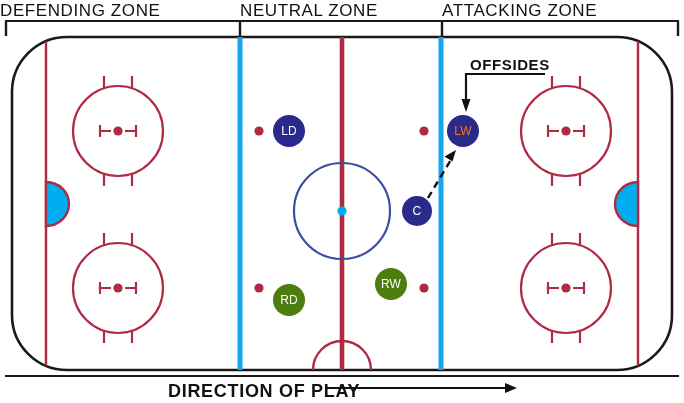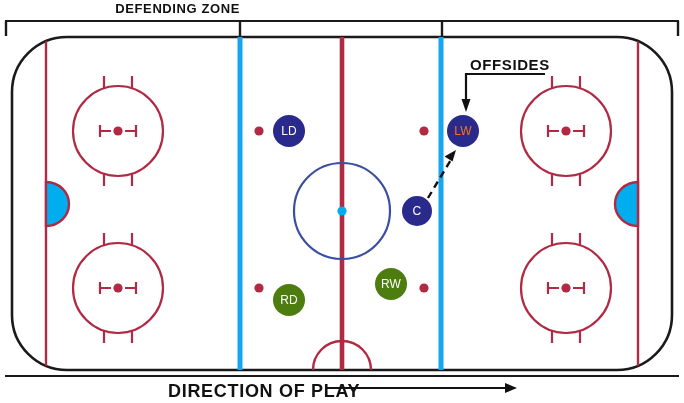--- a/index.html
+++ b/index.html
@@ -21,25 +21,25 @@
   #rink-svg {
     position: absolute;
     left: 0;
     top: 0;
     width: 684px;
     height: 403px;
   }
   .zone-label {
     position: absolute;
     top: 1px;
-    font-size: 13px;
-    font-weight: bold;
+    font-size: 17px;
+    font-weight: normal;
     letter-spacing: 0.6px;
     color: #111111;
-    text-align: right;
+    text-align: left;
     white-space: nowrap;
   }
   #zone-label-defending { left: 0px;   width: 240px; }
   #zone-label-neutral   { left: 240px; width: 202px; }
   #zone-label-attacking { left: 442px; width: 242px; }
 
   .callout-label {
     position: absolute;
     font-size: 15px;
     font-weight: bold;
@@ -207,20 +207,22 @@
 
     <g>
       <line x1="5" y1="376" x2="679" y2="376" stroke="#1a1a1a" stroke-width="2.2"></line>
       <line x1="325" y1="388" x2="508" y2="388" stroke="#111111" stroke-width="1.8"></line>
       <path d="M 517 388 L 505 383 L 505 393 Z" fill="#111111"></path>
     </g>
 
   </svg>
 
   <div class="zone-label" id="zone-label-defending">DEFENDING ZONE</div>
+  <div class="zone-label" id="zone-label-neutral">NEUTRAL ZONE</div>
+  <div class="zone-label" id="zone-label-attacking">ATTACKING ZONE</div>
 
   <div class="callout-label" id="offsides-label">OFFSIDES</div>
 
   <div id="direction-label">DIRECTION OF PLAY</div>
 
   <div class="player-token" id="player-ld" style="left: 273px; top: 115px; width: 32px; height: 32px; background: rgb(42, 42, 140); color: rgb(255, 255, 255);">LD</div>
   <div class="player-token" id="player-lw" style="left: 447px; top: 115px; width: 32px; height: 32px; background: rgb(42, 42, 140); color: #f97316;">LW</div>
   <div class="player-token" id="player-c" style="left: 402px; top: 196px; width: 30px; height: 30px; background: rgb(42, 42, 140); color: rgb(255, 255, 255);">C</div>
   <div class="player-token" id="player-rd" style="left: 273px; top: 284px; width: 32px; height: 32px; background: #4d7c0f; color: rgb(255, 255, 255);">RD</div>
   <div class="player-token" id="player-rw" style="left: 375px; top: 268px; width: 32px; height: 32px; background: #4d7c0f; color: rgb(255, 255, 255);">RW</div>

